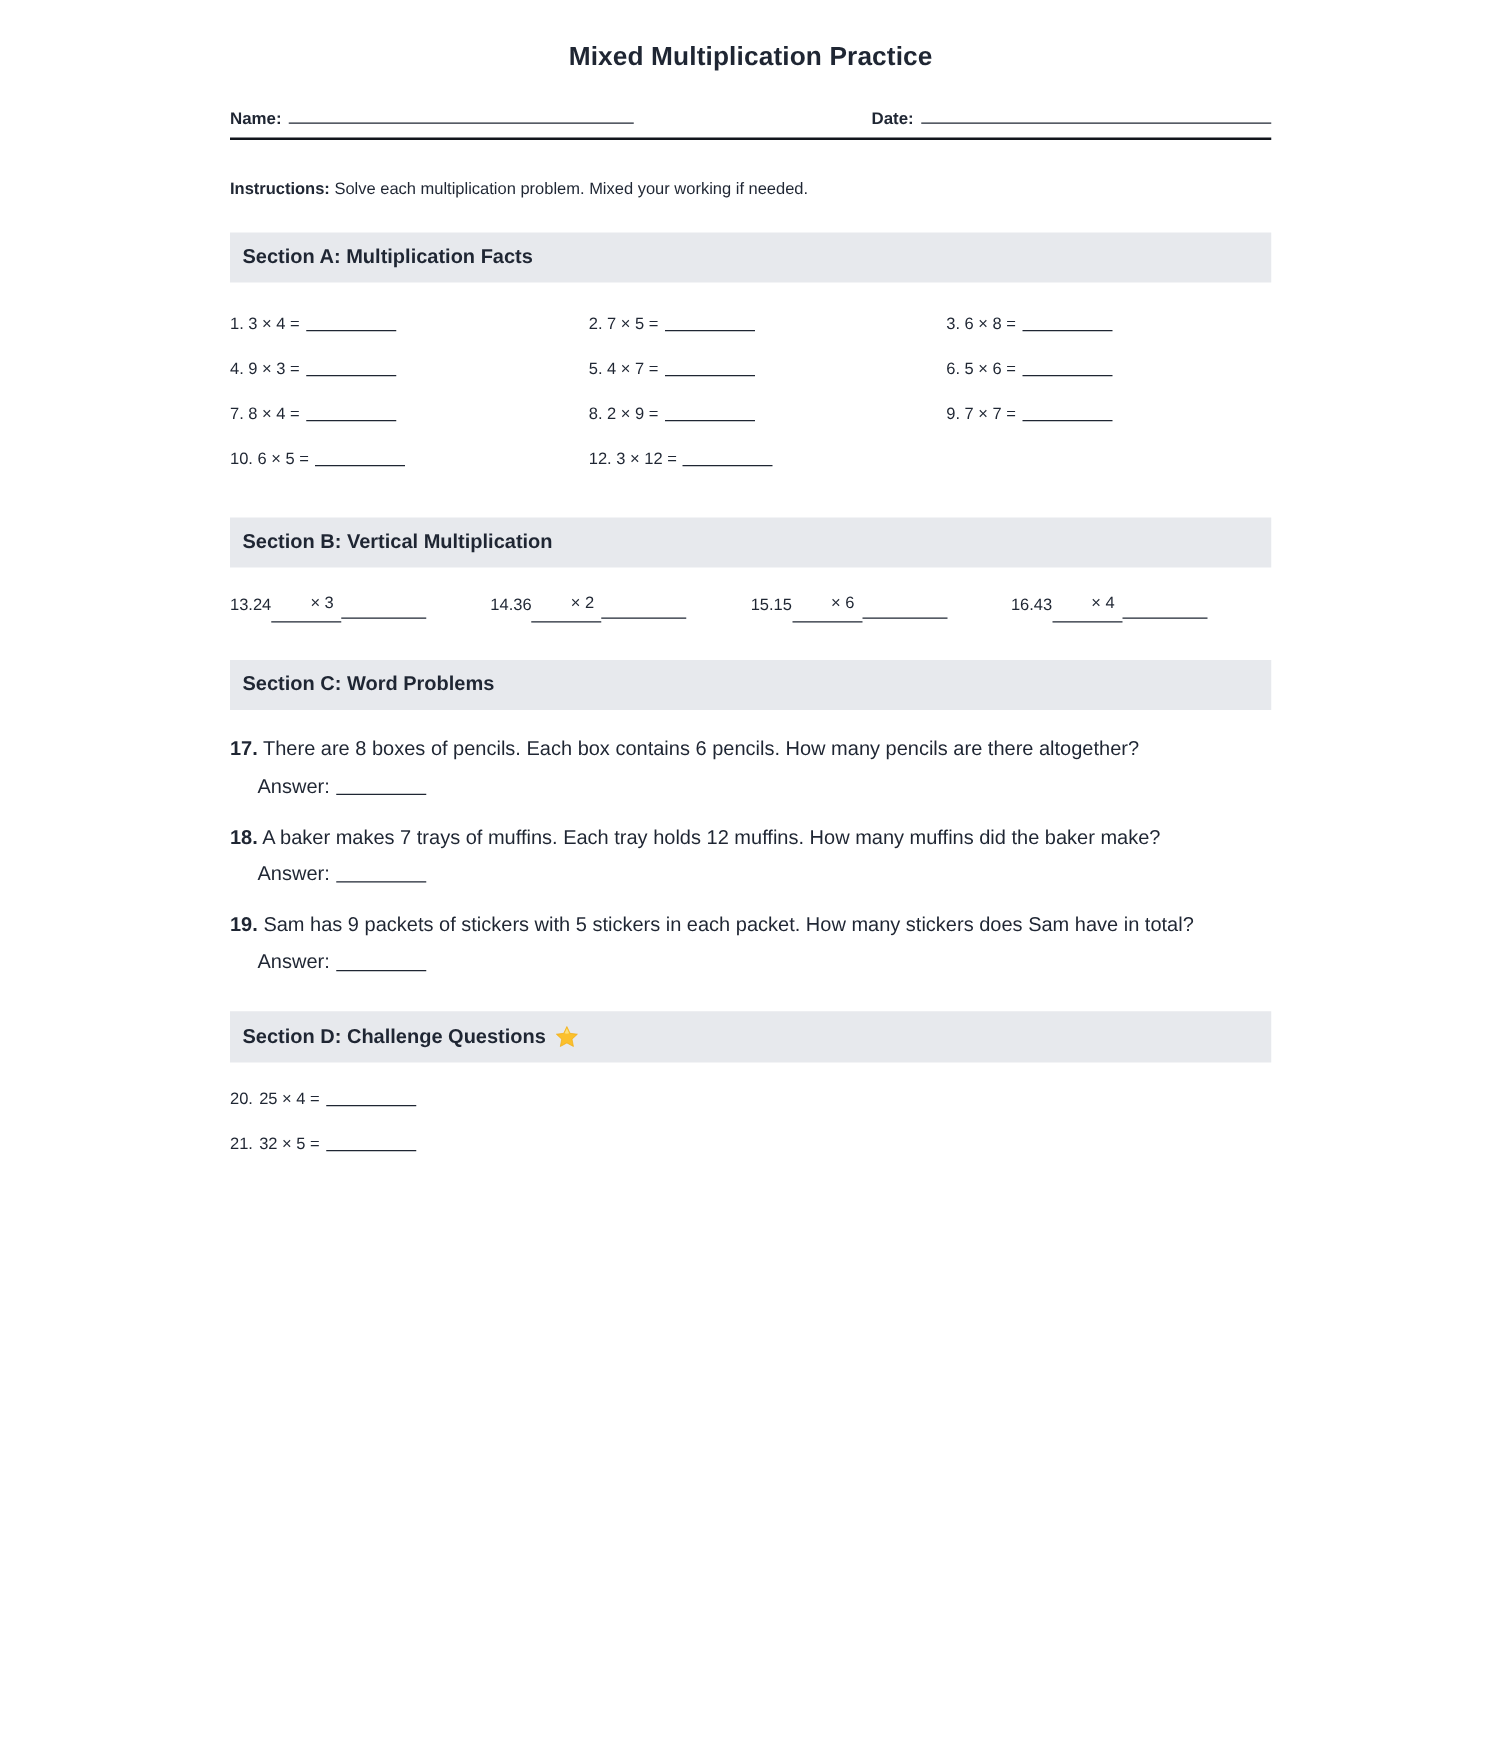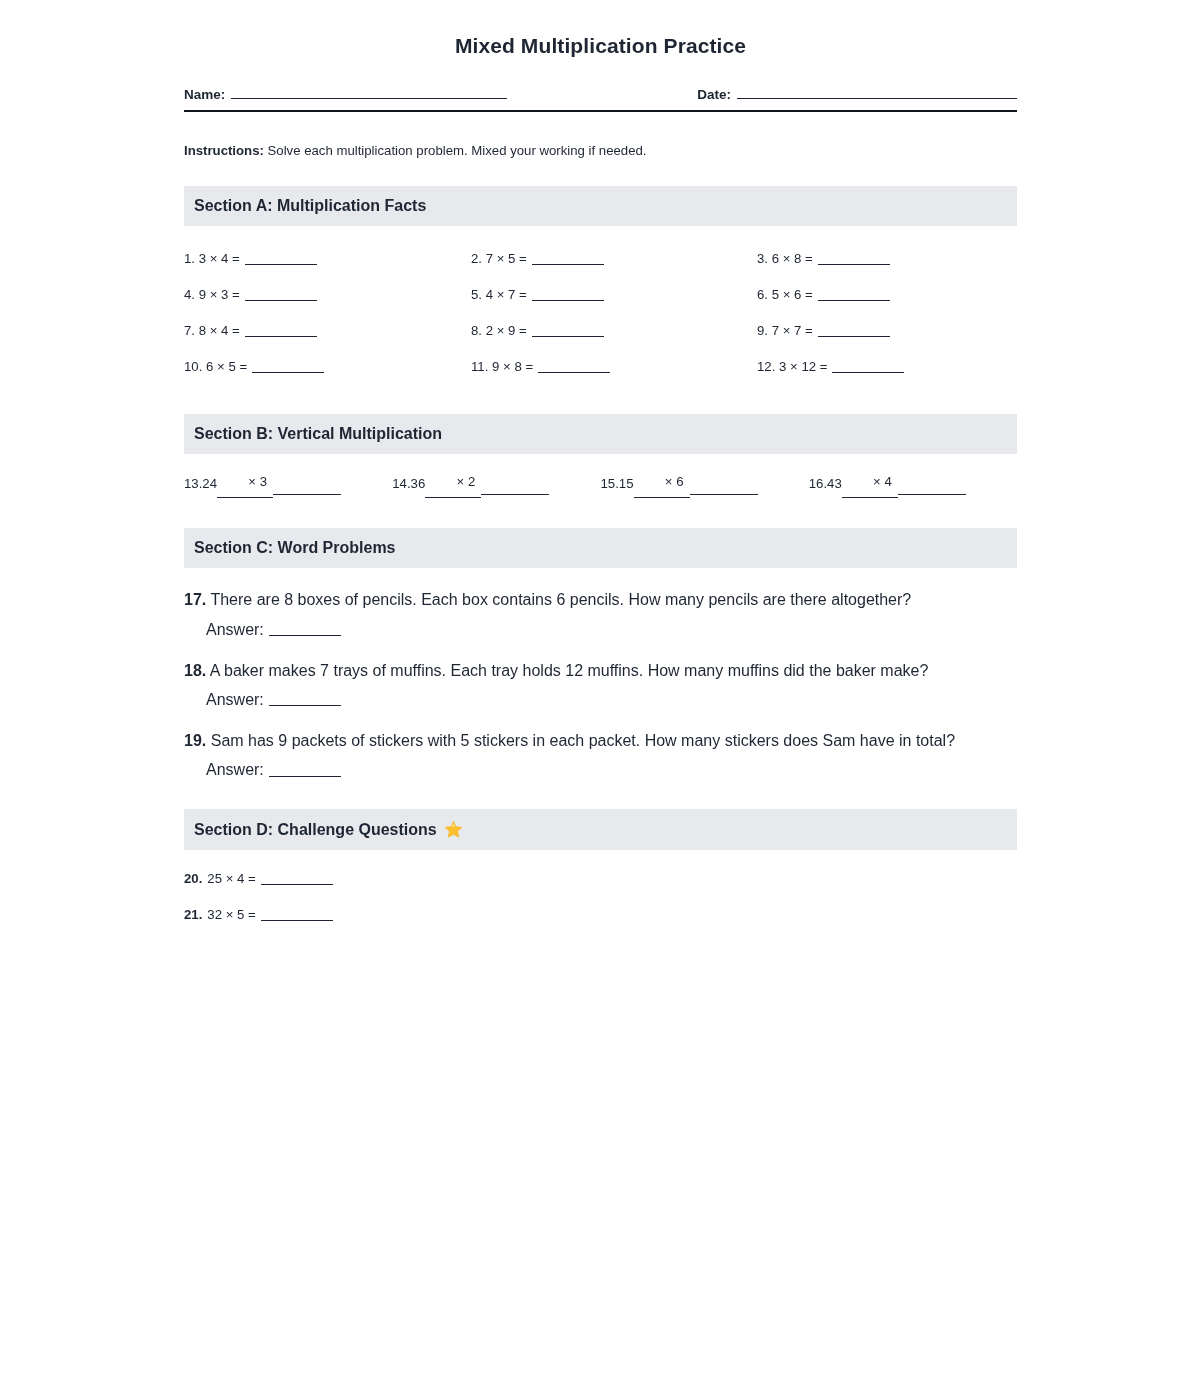--- a/index.html
+++ b/index.html
@@ -165,21 +165,21 @@
 
   
   .challenge-item {
     font-size: 13.2px;
     color: #1f2633;
     margin-top: 21px;
     display: flex;
     align-items: center;
     white-space: nowrap;
   }
-  .challenge-item .cnum { font-weight: bold; margin-right: 5px; }
+  .challenge-item .cnum { font-weight: normal; margin-right: 5px; }
 </style>
 </head>
 <body>
 
 <div class="page">
   <div class="sheet">
 
     <h1 class="title">Mixed Multiplication Practice</h1>
 
     <div class="namedate">
@@ -211,21 +211,20 @@
 
         <div class="fact-item"><span>4.</span>&nbsp;<span>9 × 3 =</span><span class="blank-line"></span></div>
         <div class="fact-item"><span>5.</span>&nbsp;<span>4 × 7 =</span><span class="blank-line"></span></div>
         <div class="fact-item"><span>6.</span>&nbsp;<span>5 × 6 =</span><span class="blank-line"></span></div>
 
         <div class="fact-item"><span>7.</span>&nbsp;<span>8 × 4 =</span><span class="blank-line"></span></div>
         <div class="fact-item"><span>8.</span>&nbsp;<span>2 × 9 =</span><span class="blank-line"></span></div>
         <div class="fact-item"><span>9.</span>&nbsp;<span>7 × 7 =</span><span class="blank-line"></span></div>
 
         <div class="fact-item"><span>10.</span>&nbsp;<span>6 × 5 =</span><span class="blank-line"></span></div>
-        <div class="fact-item"><span>11.</span>&nbsp;<span>9 × 8 =</span><span class="blank-line"></span></div>
         <div class="fact-item"><span>12.</span>&nbsp;<span>3 × 12 =</span><span class="blank-line"></span></div>
       </div>
     </div>
 
     <div class="sec-b-wrap">
       <div class="section-header">
         <span>Section B: Vertical Multiplication</span>
       </div>
       <div class="grid-4">
         <div class="vcol">

